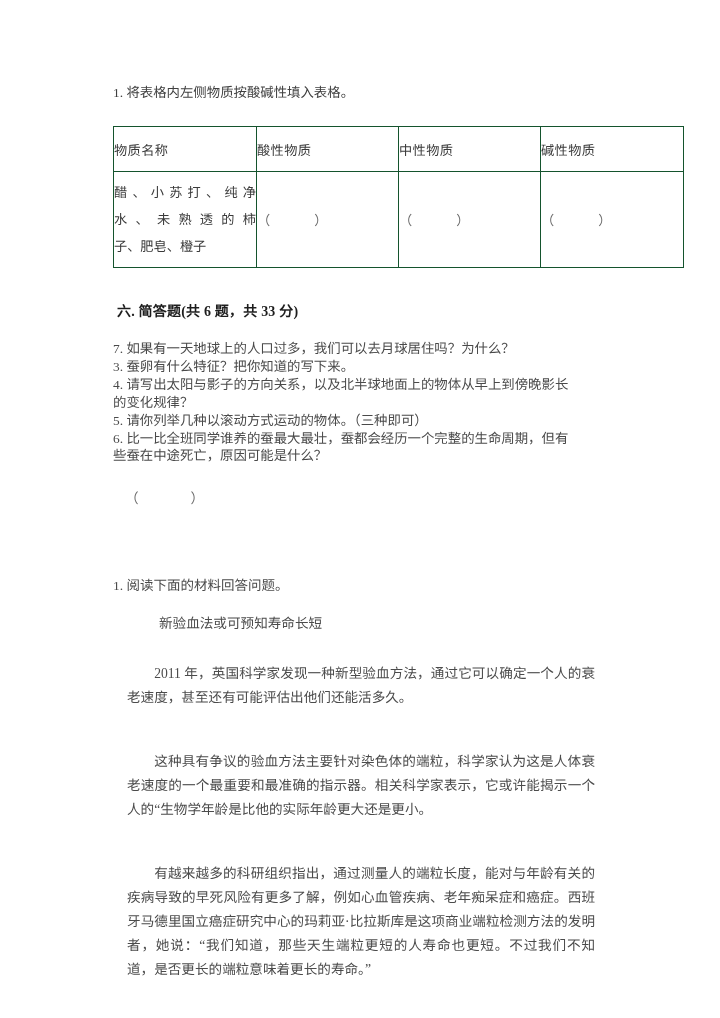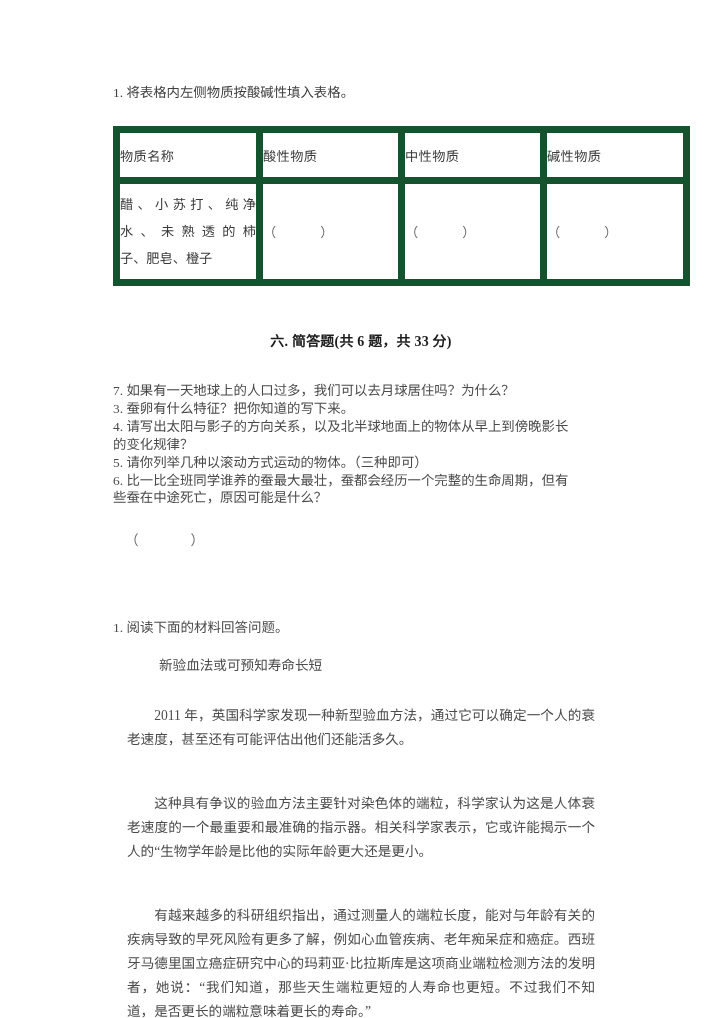--- a/index.html
+++ b/index.html
@@ -48,22 +48,21 @@
     color: #3f3f3f;
     margin: 0;
   }
 
   .section-heading {
     font-weight: bold;
     font-size: 14px;
     line-height: 20px;
     color: #1d1d1d;
     letter-spacing: 0.2px;
-    margin: 16px;
-    text-align: center;
+    margin: 4px;
   }
 
   .para {
     font-size: 13.6px;
     line-height: 24px;
     color: #4b4b4b;
     text-align: justify;
     text-justify: inter-ideograph;
     margin: 14px;
     text-indent: 2em;
@@ -102,21 +101,21 @@
   .gap-10 { height: 12px; }
 
   
   .subject-table {
     border-collapse: collapse;
     width: 570px;
     table-layout: fixed;
     margin: 0;
   }
   .subject-table td {
-    border: 7px solid #14532d;
+    border: 1px solid #14532d;
     vertical-align: middle;
     padding: 0;
     margin-left: 33px;
   }
   .subject-table .col-name   { width: 143px; }
   .subject-table .col-acid   { width: 142px; }
   .subject-table .col-neut   { width: 142px; }
   .subject-table .col-base   { width: 143px; }
 
   .th-cell {

